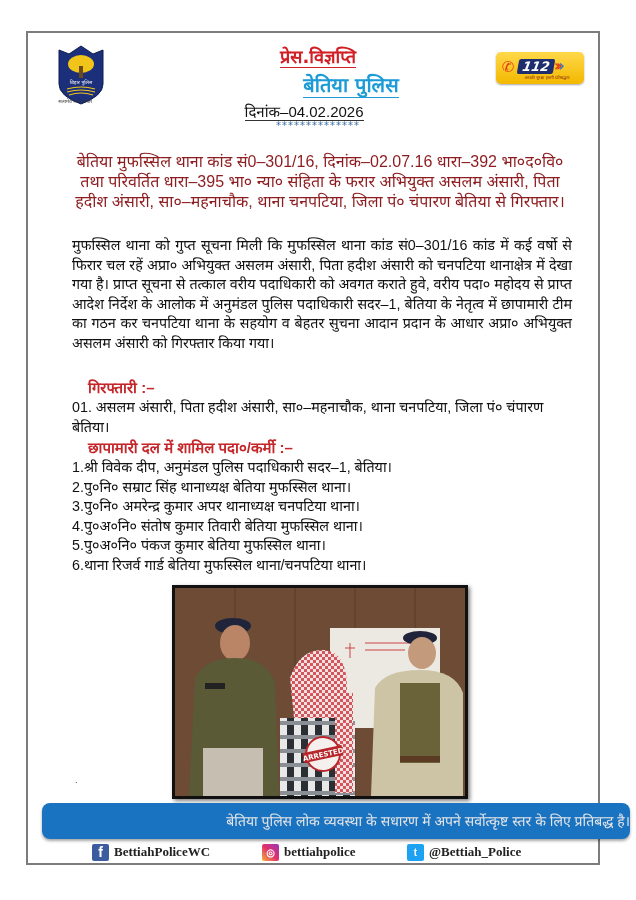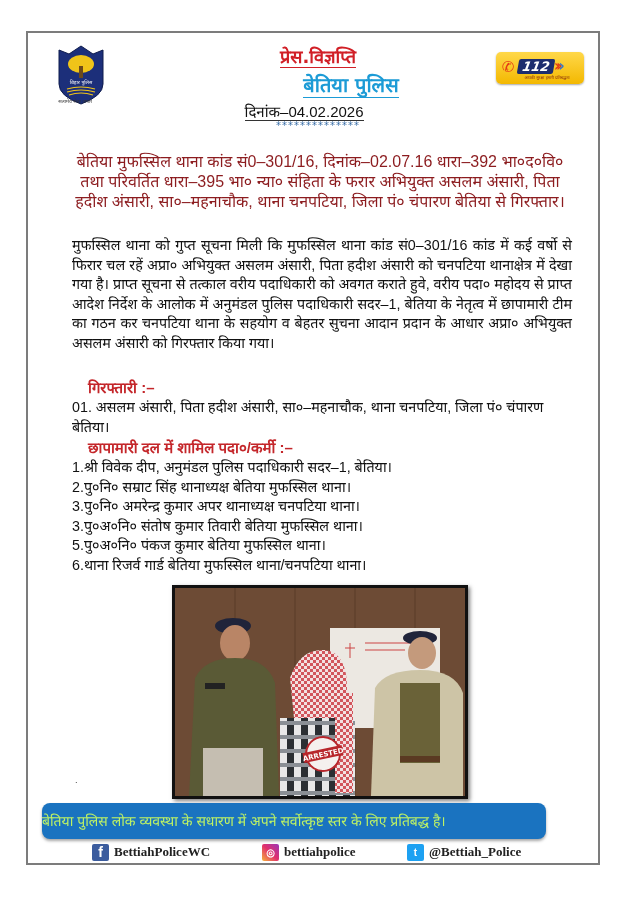--- a/index.html
+++ b/index.html
@@ -21,21 +21,21 @@
   .date { position:absolute; left:10px; width:588px; top:101px; text-align:center; font-size:15px; color:#111; font-family:"Liberation Sans", sans-serif; }
   .date span { border-bottom:1px solid #333; }
   .stars { position:absolute; left:0; width:636px; top:120px; text-align:center; font-size:10px; color:#3a6ea8; letter-spacing:1px; }
   .subject { position:absolute; left:72px; width:496px; top:152px; text-align:center; color:#8c1c1f; font-size:16px; line-height:20px; font-family:"Liberation Sans", sans-serif; }
   .body-text { position:absolute; left:72px; width:500px; top:236px; font-size:14.3px; line-height:19.6px; color:#111; text-align:justify; font-family:"Liberation Sans", sans-serif; }
   .sec-head { position:absolute; left:72px; font-size:15px; color:#c4262a; font-weight:bold; font-family:"Liberation Sans", sans-serif;margin-left:16px; }
   .arrest-item { position:absolute; left:72px; width:500px; top:397px; font-size:14.3px; line-height:20px; color:#111; font-family:"Liberation Sans", sans-serif; }
   .team-list { position:absolute; left:72px; top:458px; font-size:14.3px; line-height:19.6px; color:#111; font-family:"Liberation Sans", sans-serif; margin:0; padding:0; list-style:none; }
   .photo { position:absolute; left:172px; top:585px; width:296px; height:214px; border:3px solid #111; box-sizing:border-box; overflow:hidden; background:#6b4a33; box-shadow:2px 2px 4px rgba(0,0,0,.5); }
   .photo svg { display:block; }
-  .banner { position:absolute; left:42px; top:803px; width:504px; height:36px; border-radius:8px; background:#1a73c0; box-shadow:0 2px 3px rgba(0,0,0,.35); color:#bef264; text-align:left; font-size:14px; line-height:36px; font-family:"Liberation Sans", sans-serif; }
+  .banner { position:absolute; left:42px; top:803px; width:588px; height:36px; border-radius:8px; background:#1a73c0; box-shadow:0 2px 3px rgba(0,0,0,.35); color:#e5e5e5; text-align:right; font-size:14px; line-height:36px; font-family:"Liberation Sans", sans-serif; }
   .social { position:absolute; top:843px; height:18px; display:flex; align-items:center; font-family:"Liberation Serif", serif; font-weight:bold; font-size:13px; color:#222; }
   .sicon { width:17px; height:17px; border-radius:2px; margin-right:5px; color:#fff; font-weight:bold; text-align:center; line-height:17px; font-size:14px; font-family:"Liberation Sans", sans-serif; }
   .fb { background:#3b5c9e; }
   .ig { background:linear-gradient(45deg,#f6b33a,#e1306c,#9b36b7); font-size:10px; }
   .tw { background:#1da1f2; font-size:10px; }
   .tick { position:absolute; left:75px; top:776px; font-size:8px; color:#333; }
 </style>
 </head>
 <body>
 
@@ -69,21 +69,21 @@
 <div class="body-text">मुफस्सिल थाना को गुप्त सूचना मिली कि मुफस्सिल थाना कांड सं0–301/16 कांड में कई वर्षो से फिरार चल रहें अप्रा० अभियुक्त असलम अंसारी, पिता हदीश अंसारी को चनपटिया थानाक्षेत्र में देखा गया है। प्राप्त सूचना से तत्काल वरीय पदाधिकारी को अवगत कराते हुवे, वरीय पदा० महोदय से प्राप्त आदेश निर्देश के आलोक में अनुमंडल पुलिस पदाधिकारी सदर–1, बेतिया के नेतृत्व में छापामारी टीम का गठन कर चनपटिया थाना के सहयोग व बेहतर सुचना आदान प्रदान के आधार अप्रा० अभियुक्त असलम अंसारी को गिरफ्तार किया गया।</div>
 
 <div class="sec-head" style="top:377px;">गिरफ्तारी :–</div>
 <div class="arrest-item">01. असलम अंसारी, पिता हदीश अंसारी, सा०–महनाचौक, थाना चनपटिया, जिला पं० चंपारण बेतिया।</div>
 
 <div class="sec-head" style="top:437px;">छापामारी दल में शामिल पदा०/कर्मी :–</div>
 <ul class="team-list">
   <li>1.श्री विवेक दीप, अनुमंडल पुलिस पदाधिकारी सदर–1, बेतिया।</li>
   <li>2.पु०नि० सम्राट सिंह थानाध्यक्ष बेतिया मुफस्सिल थाना।</li>
   <li>3.पु०नि० अमरेन्द्र कुमार अपर थानाध्यक्ष चनपटिया थाना।</li>
-  <li>3.पु०अ०नि० संतोष कुमार तिवारी बेतिया मुफस्सिल थाना।</li>
+  <li>4.पु०अ०नि० संतोष कुमार तिवारी बेतिया मुफस्सिल थाना।</li>
   <li>5.पु०अ०नि० पंकज कुमार बेतिया मुफस्सिल थाना।</li>
   <li>6.थाना रिजर्व गार्ड बेतिया मुफस्सिल थाना/चनपटिया थाना।</li>
 </ul>
 
 <div class="photo">
   <svg width="290" height="208" viewBox="0 0 290 208">
     <defs>
       <pattern id="chk" width="6" height="6" patternUnits="userSpaceOnUse">
         <rect width="6" height="6" fill="#f3e1e1"></rect>
           <rect width="3" height="3" fill="#d2565c"></rect>

